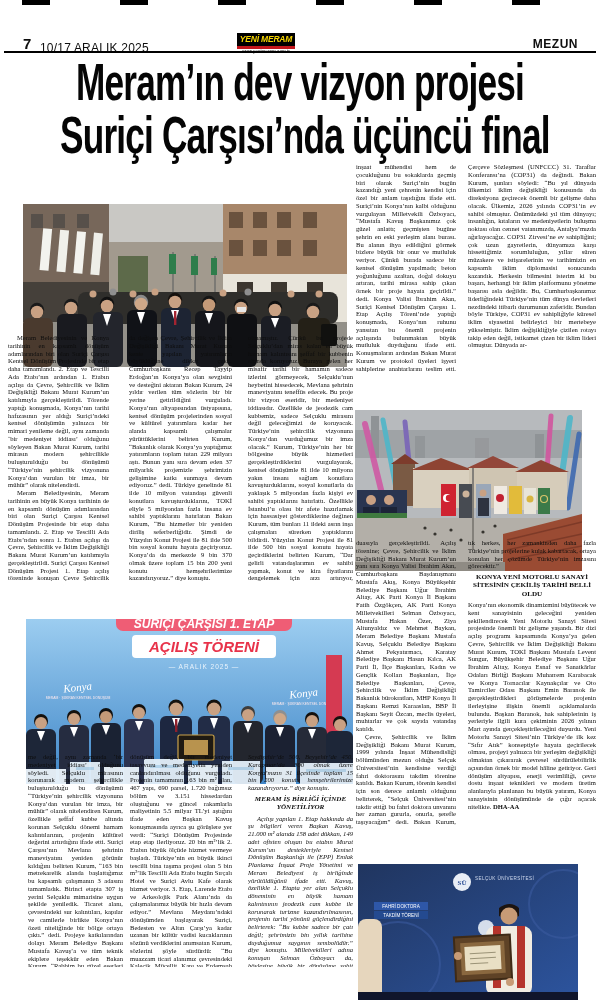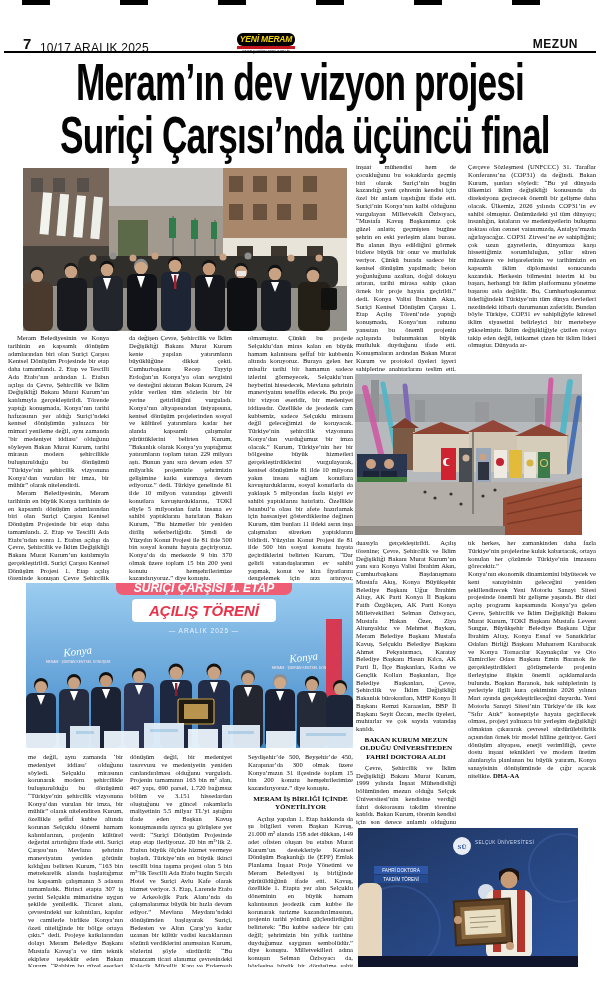--- a/index.html
+++ b/index.html
@@ -11,48 +11,48 @@
   
   .pageno{position:absolute;left:23px;top:35px;font-family:"Liberation Sans",sans-serif;
      font-weight:bold;font-size:15px;}
   .dateline{position:absolute;left:40px;top:41px;font-family:"Liberation Sans",sans-serif;
      font-size:12px;letter-spacing:.2px;}
   .section{position:absolute;right:22px;top:37px;font-family:"Liberation Sans",sans-serif;
      font-weight:bold;font-size:12px;letter-spacing:.5px;}
   .masthead{position:absolute;left:237px;top:33px;width:58px;text-align:center;}
   .masthead .box{background:#000;color:#f5d400;font-family:"Liberation Sans",sans-serif;
      font-weight:bold;font-style:italic;font-size:8.5px;line-height:13px;height:13px;
-     letter-spacing:-.2px;white-space:nowrap;overflow:hidden;border-radius:6px;}
+     letter-spacing:-.2px;white-space:nowrap;overflow:hidden;}
   .masthead .redbar{height:3px;background:#c4161c;}
   .masthead .url{font-family:"Liberation Sans",sans-serif;font-size:4.6px;line-height:6px;color:#222;}
   .hdr-rule{position:absolute;left:4px;right:4px;top:51px;height:1.6px;background:#000;}
   
   .hl{position:absolute;left:0;top:55px;width:600px;text-align:center;
       font-family:"Liberation Sans","DejaVu Sans",sans-serif;font-weight:bold;
       font-size:44px;line-height:45px;letter-spacing:-1px;color:#050505;
       transform:scale(0.80,1.18);transform-origin:50% 0;white-space:nowrap;}
   
-  .photo{position:absolute;overflow:hidden;background:#c4b5fd;}
+  .photo{position:absolute;overflow:hidden;background:#c4b5fd;margin-top:36px;}
   .p-street{left:23px;top:168px;width:324px;height:163px;}
   .p-city{left:355px;top:374px;width:227px;height:161px;}
   .p-stage{left:26px;top:583px;width:327px;height:165px;}
   .p-doktora{left:358px;top:828px;width:220px;height:139px;}
   
   .col{position:absolute;text-align:justify;font-size:6.6px;line-height:7.75px;
        overflow:hidden;}
   .col p{margin:0;text-indent:9px;}
   .col p.cont{text-indent:0;}
   .subhead{font-weight:bold;text-align:center;font-size:7.1px;line-height:8.4px;
        margin:3px 2px;text-indent:0;}
   .c1t{left:8px;top:334px;width:101px;height:248px;}
   .c2t{left:129px;top:334px;width:103px;height:248px;}
   .c3t{left:248px;top:334px;width:105px;height:248px;}
   .c1b{left:28px;top:753px;width:95px;height:214px;}
   .c2b{left:130px;top:753px;width:102px;height:214px;}
-  .c3b{left:248px;top:753px;width:105px;height:214px;}
+  .c3b{left:248px;top:753px;width:105px;height:214px;font-style:italic;}
   .c4t{left:356px;top:163px;width:100px;height:209px;}
   .c5t{left:468px;top:163px;width:128px;height:209px;}
   .c4b{left:356px;top:539px;width:100px;height:287px;}
   .c5b{left:468px;top:539px;width:128px;height:287px;}
   .byline{font-weight:bold;}
 </style>
 </head>
 <body>
 
 <div class="page">
@@ -425,29 +425,29 @@
     <div class="subhead">MERAM İŞ BİRLİĞİ İÇİNDE YÖNETİLİYOR</div>
     <p>Açılışı yapılan 1. Etap hakkında da şu bilgileri veren Başkan Kavuş, 21.000 m² alanda 158 adet dükkan, 149 adet ofisten oluşan bu etabın Murat Kurum’un destekleriyle Kentsel Dönüşüm Başkanlığı ile (EPP) Emlak Planlama İnşaat Proje Yönetimi ve Meram Belediyesi iş birliğinde yürütüldüğünü ifade etti. Kavuş, özellikle 1. Etapta yer alan Selçuklu döneminin en büyük hamam kalıntısının jeodezik cam kubbe ile korunarak turizme kazandırılmasının, projenin tarihi yönünü güçlendirdiğini belirterek: “Bu kubbe sadece bir çatı değil; şehrimizin bin yıllık tarihine duyduğumuz saygının sembolüdür.” diye konuştu. Milletvekilleri adına konuşan Selman Özboyacı da, böylesine büyük bir dönüşüme şahit olmaktan duyduğu mutluluğu dile getirdi. Her açılışta ayrı bir heyecan yaşadıklarını ifade eden Özboyacı, hem bir Meramlı, hem bir</p>
   </div>
 
   <div class="col c4t">
     <p class="cont">inşaat mühendisi hem de çocukluğunu bu sokaklarda geçmiş biri olarak Suriçi’nin bugün kazandığı yeni çehrenin kendisi için özel bir anlam taşıdığını ifade etti. Suriçi’nin Konya’nın kalbi olduğunu vurgulayan Milletvekili Özboyacı, “Mustafa Kavuş Başkanımız çok güzel anlattı; geçmişten bugüne şehrin en eski yerleşim alanı burası. Bu alanın ihya edildiğini görmek bizlere büyük bir onur ve mutluluk veriyor. Çünkü burada sadece bir kentsel dönüşüm yapılmadı; beton yoğunluğunu azaltan, doğal dokuyu artıran, tarihi mirasa sahip çıkan örnek bir proje hayata geçirildi.” dedi. Konya Valisi İbrahim Akın, Suriçi Kentsel Dönüşüm Çarşısı 1. Etap Açılış Töreni’nde yaptığı konuşmada, Konya’nın ruhunu yansıtan bu önemli projenin açılışında bulunmaktan büyük mutluluk duyduğunu ifade etti. Konuşmaların ardından Bakan Murat Kurum ve protokol üyeleri işyeri sahiplerine anahtarlarını teslim etti. Anahtar teslimlerinin ardından, Meram Belediyesinin dev vizyon projesi Suriçi Kentsel Dönüşüm Projesi’nin 1. Etabının açılışı Konya Müftüsü Prof. Dr. Ali Öge’nin</p>
   </div>
 
   <div class="col c4b">
     <p class="cont">duasıyla gerçekleştirildi. Açılış törenine; Çevre, Şehircilik ve İklim Değişikliği Bakanı Murat Kurum’un yanı sıra Konya Valisi İbrahim Akın, Cumhurbaşkanı Başdanışmanı Mustafa Akış, Konya Büyükşehir Belediye Başkanı Uğur İbrahim Altay, AK Parti Konya İl Başkanı Fatih Özgökçen, AK Parti Konya Milletvekilleri Selman Özboyacı, Mustafa Hakan Özer, Ziya Altunyaldız ve Mehmet Baykan, Meram Belediye Başkanı Mustafa Kavuş, Selçuklu Belediye Başkanı Ahmet Pekyatırmacı, Karatay Belediye Başkanı Hasan Kılca, AK Parti İl, İlçe Başkanları, Kadın ve Gençlik Kolları Başkanları, İlçe Belediye Başkanları, Çevre, Şehircilik ve İklim Değişikliği Bakanlık bürokratları, MHP Konya İl Başkanı Remzi Karaaslan, BBP İl Başkanı Seyit Özcan, meclis üyeleri, muhtarlar ve çok sayıda vatandaş katıldı.</p>
-    <div class="subhead">BAKAN KURUM MEZUN OLDUĞU ÜNİVERSİTEDEN FAHRİ DOKTORA ALDI</div>
     <p>Çevre, Şehircilik ve İklim Değişikliği Bakanı Murat Kurum, 1999 yılında İnşaat Mühendisliği bölümünden mezun olduğu Selçuk Üniversitesi’nin kendisine verdiği fahri doktorasını takdim törenine katıldı. Bakan Kurum, törenin kendisi için son derece anlamlı olduğunu belirterek, “Selçuk Üniversitesi’nin takdir ettiği bu fahri doktora unvanını her zaman gururla, onurla, şerefle taşıyacağım” dedi. Bakan Kurum, konuşmasında Türkiye’nin ev sahipliği ve başkanlığında düzenlenecek Birleşmiş Milletler İklim Değişikliği</p>
   </div>
 
   <div class="col c5t">
     <p class="cont">Çerçeve Sözleşmesi (UNFCCC) 31. Taraflar Konferansı’na (COP31) da değindi. Bakan Kurum, şunları söyledi: “Bu yıl dünyada ülkemizi iklim değişikliği konusunda da direksiyona geçirecek önemli bir gelişme daha olacak. Ülkemiz, 2026 yılında COP31’in ev sahibi olmuştur. Önümüzdeki yıl tüm dünyayı; insanlığın, kıtaların ve medeniyetlerin buluşma noktası olan cennet vatanımızda, Antalya’mızda ağırlayacağız. COP31 Zirvesi’ne ev sahipliğini; çok uzun gayretlerin, dünyamıza karşı hissettiğimiz sorumluluğun, yıllar süren müzakere ve istişarelerinin ve tarihimizin en kapsamlı iklim diplomasisi sonucunda kazandık. Herkesin bilmesini isterim ki bu başarı, herhangi bir iklim platformunu yönetme başarısı asla değildir. Bu, Cumhurbaşkanımız liderliğindeki Türkiye’nin tüm dünya devletleri nezdindeki itibarlı durumunun zaferidir. Bundan böyle Türkiye, COP31 ev sahipliğiyle küresel iklim siyasetini belirleyici bir mertebeye yükselmiştir. İklim değişikliğiyle çizilen rotayı takip eden değil, istikamet çizen bir iklim lideri olmuştur. Dünyada ar-</p>
   </div>
 
   <div class="col c5b">
     <p class="cont">tık herkes, her zamankinden daha fazla Türkiye’nin projelerine kulak kabartacak, ortaya konulan her çözümde Türkiye’nin imzasını görecektir.”</p>
+    <div class="subhead">KONYA YENİ MOTORLU SANAYİ SİTESİNİN ÇEKİLİŞ TARİHİ BELLİ OLDU</div>
     <p class="cont">
       <span>Konya’nın ekonomik dinamizmini büyütecek ve kent sanayisinin geleceğini yeniden şekillendirecek Yeni Motorlu Sanayi Sitesi projesinde önemli bir gelişme yaşandı. Bir dizi açılış programı kapsamında Konya’ya gelen Çevre, Şehircilik ve İklim Değişikliği Bakanı Murat Kurum, TOKİ Başkanı Mustafa Levent Sungur, Büyükşehir Belediye Başkanı Uğur İbrahim Altay, Konya Esnaf ve Sanatkârlar Odaları Birliği Başkanı Muharrem Karabacak ve Konya Tornacılar Kaynakçılar ve Oto Tamirciler Odası Başkanı Emin Baranok ile gerçekleştirdikleri görüşmelerde projenin ilerleyişine ilişkin önemli açıklamalarda bulundu. Başkan Baranok, hak sahiplerinin iş yerleriyle ilgili kura çekiminin 2026 yılının Mart ayında gerçekleştirileceğini duyurdu. Yeni Motorlu Sanayi Sitesi’nin Türkiye’de ilk kez “Sıfır Atık” konseptiyle hayata geçirilecek olması, projeyi yalnızca bir yerleşim değişikliği olmaktan çıkararak çevresel sürdürülebilirlik açısından örnek bir model hâline getiriyor. Geri dönüşüm altyapısı, enerji verimliliği, çevre dostu inşaat teknikleri ve modern üretim alanlarıyla planlanan bu büyük yatırım, Konya sanayisinin dönüşümünde de çığır açacak nitelikte.</span>
       <span class="byline">DHA-AA</span>
     </p>
   </div>
 
 </div>
 
 </body></html>

